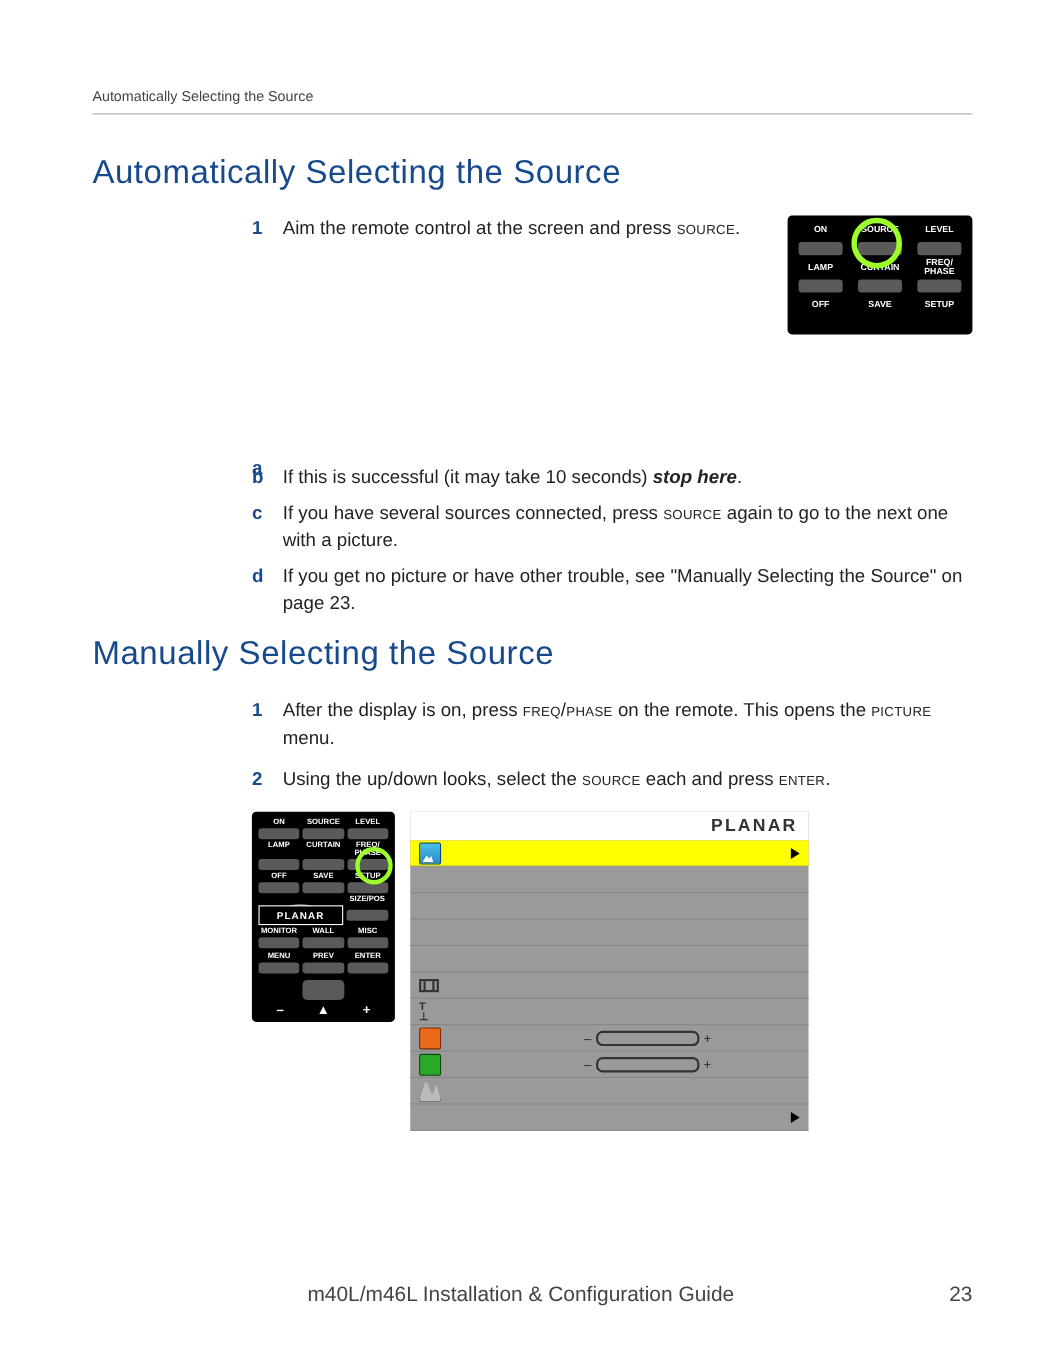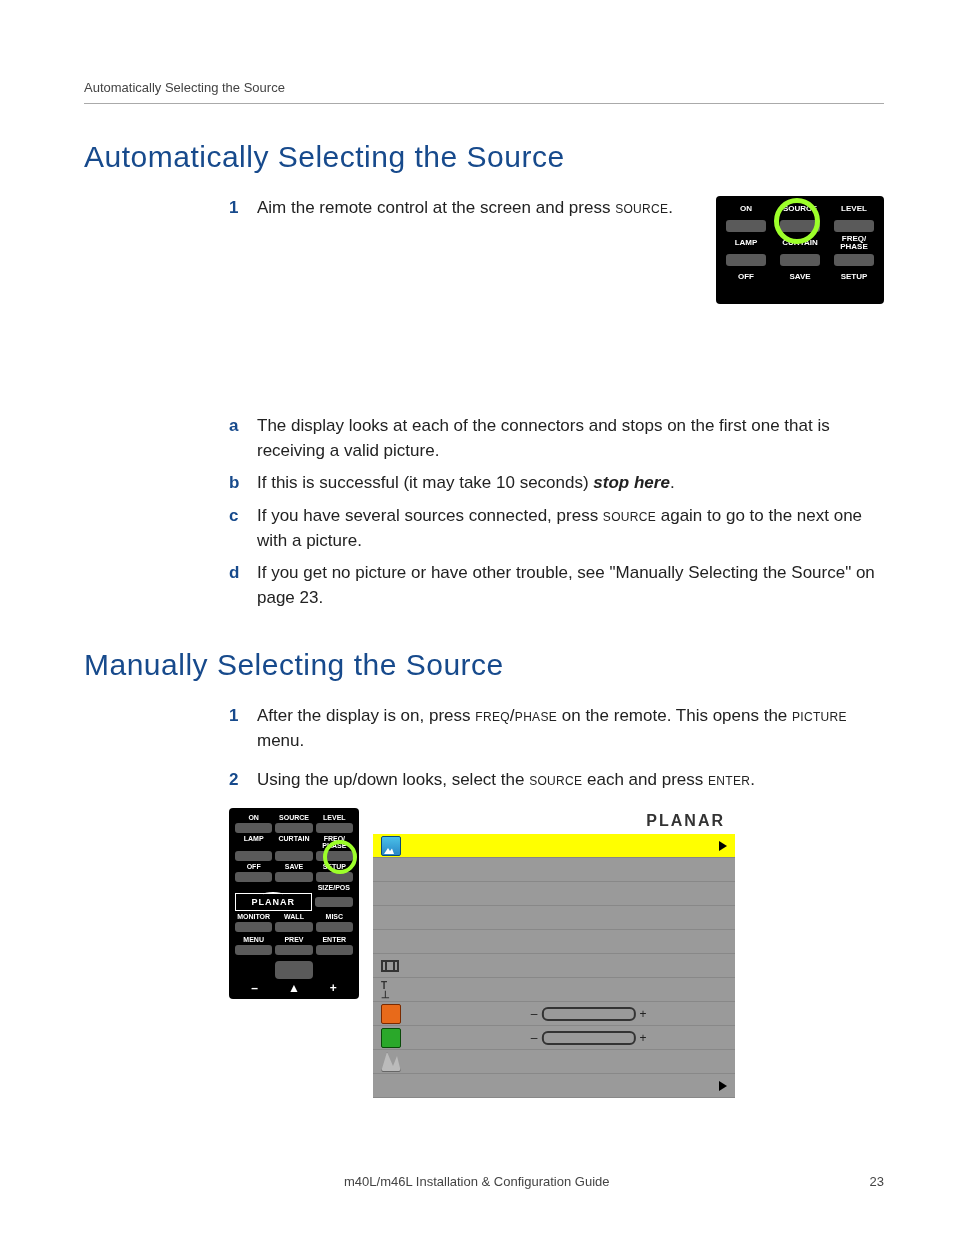--- a/index.html
+++ b/index.html
@@ -255,21 +255,21 @@
   
   .footer {
     position: absolute;
     bottom: 46px;
     left: 0;
     width: 100%;
     display: flex;
     justify-content: space-between;
     padding: 0 70px 0 84px;
     box-sizing: border-box;
-    font-size: 13px;
+    font-size: 19px;
     color: #444;
   }
   .clear { clear: both; }
 </style>
 </head>
 <body>
 
 <div class="page">
 
   <div class="running-head">Automatically Selecting the Source</div>
@@ -300,37 +300,36 @@
 
     <div class="num-item">
       <span class="marker">1</span>
       <span>Aim the remote control at the screen and press </span><span class="smallcaps">source</span><span>.</span>
     </div>
 
     <div class="clear" style="height:110px"></div>
 
     <div class="let-item">
       <span class="marker">a</span>
-      <span>The display looks at each of the connectors and stops on the first one that is receiving a valid picture.</span>
     </div>
     <div class="let-item">
       <span class="marker">b</span>
       <span>If this is successful (it may take 10 seconds) </span><span class="ital">stop here</span><span>.</span>
     </div>
     <div class="let-item">
       <span class="marker">c</span>
       <span>If you have several sources connected, press </span><span class="smallcaps">source</span><span> again to go to the next one with a picture.</span>
     </div>
     <div class="let-item">
       <span class="marker">d</span>
       <span>If you get no picture or have other trouble, see "Manually Selecting the Source" on page 23.</span>
     </div>
   </div>
 
-  <h1 class="section" style="margin-top:38px">Manually Selecting the Source</h1>
+  <h1 class="section" style="margin-top:17px">Manually Selecting the Source</h1>
 
   <div class="indent-block">
     <div class="num-item">
       <span class="marker">1</span>
       <span>After the display is on, press </span><span class="smallcaps">freq/phase</span><span> on the remote. This opens the </span><span class="smallcaps">picture</span><span> menu.</span>
     </div>
     <div class="num-item" style="margin-top:14px">
       <span class="marker">2</span>
       <span>Using the up/down looks, select the </span><span class="smallcaps">source</span><span> each and press </span><span class="smallcaps">enter</span><span>.</span>
     </div>

